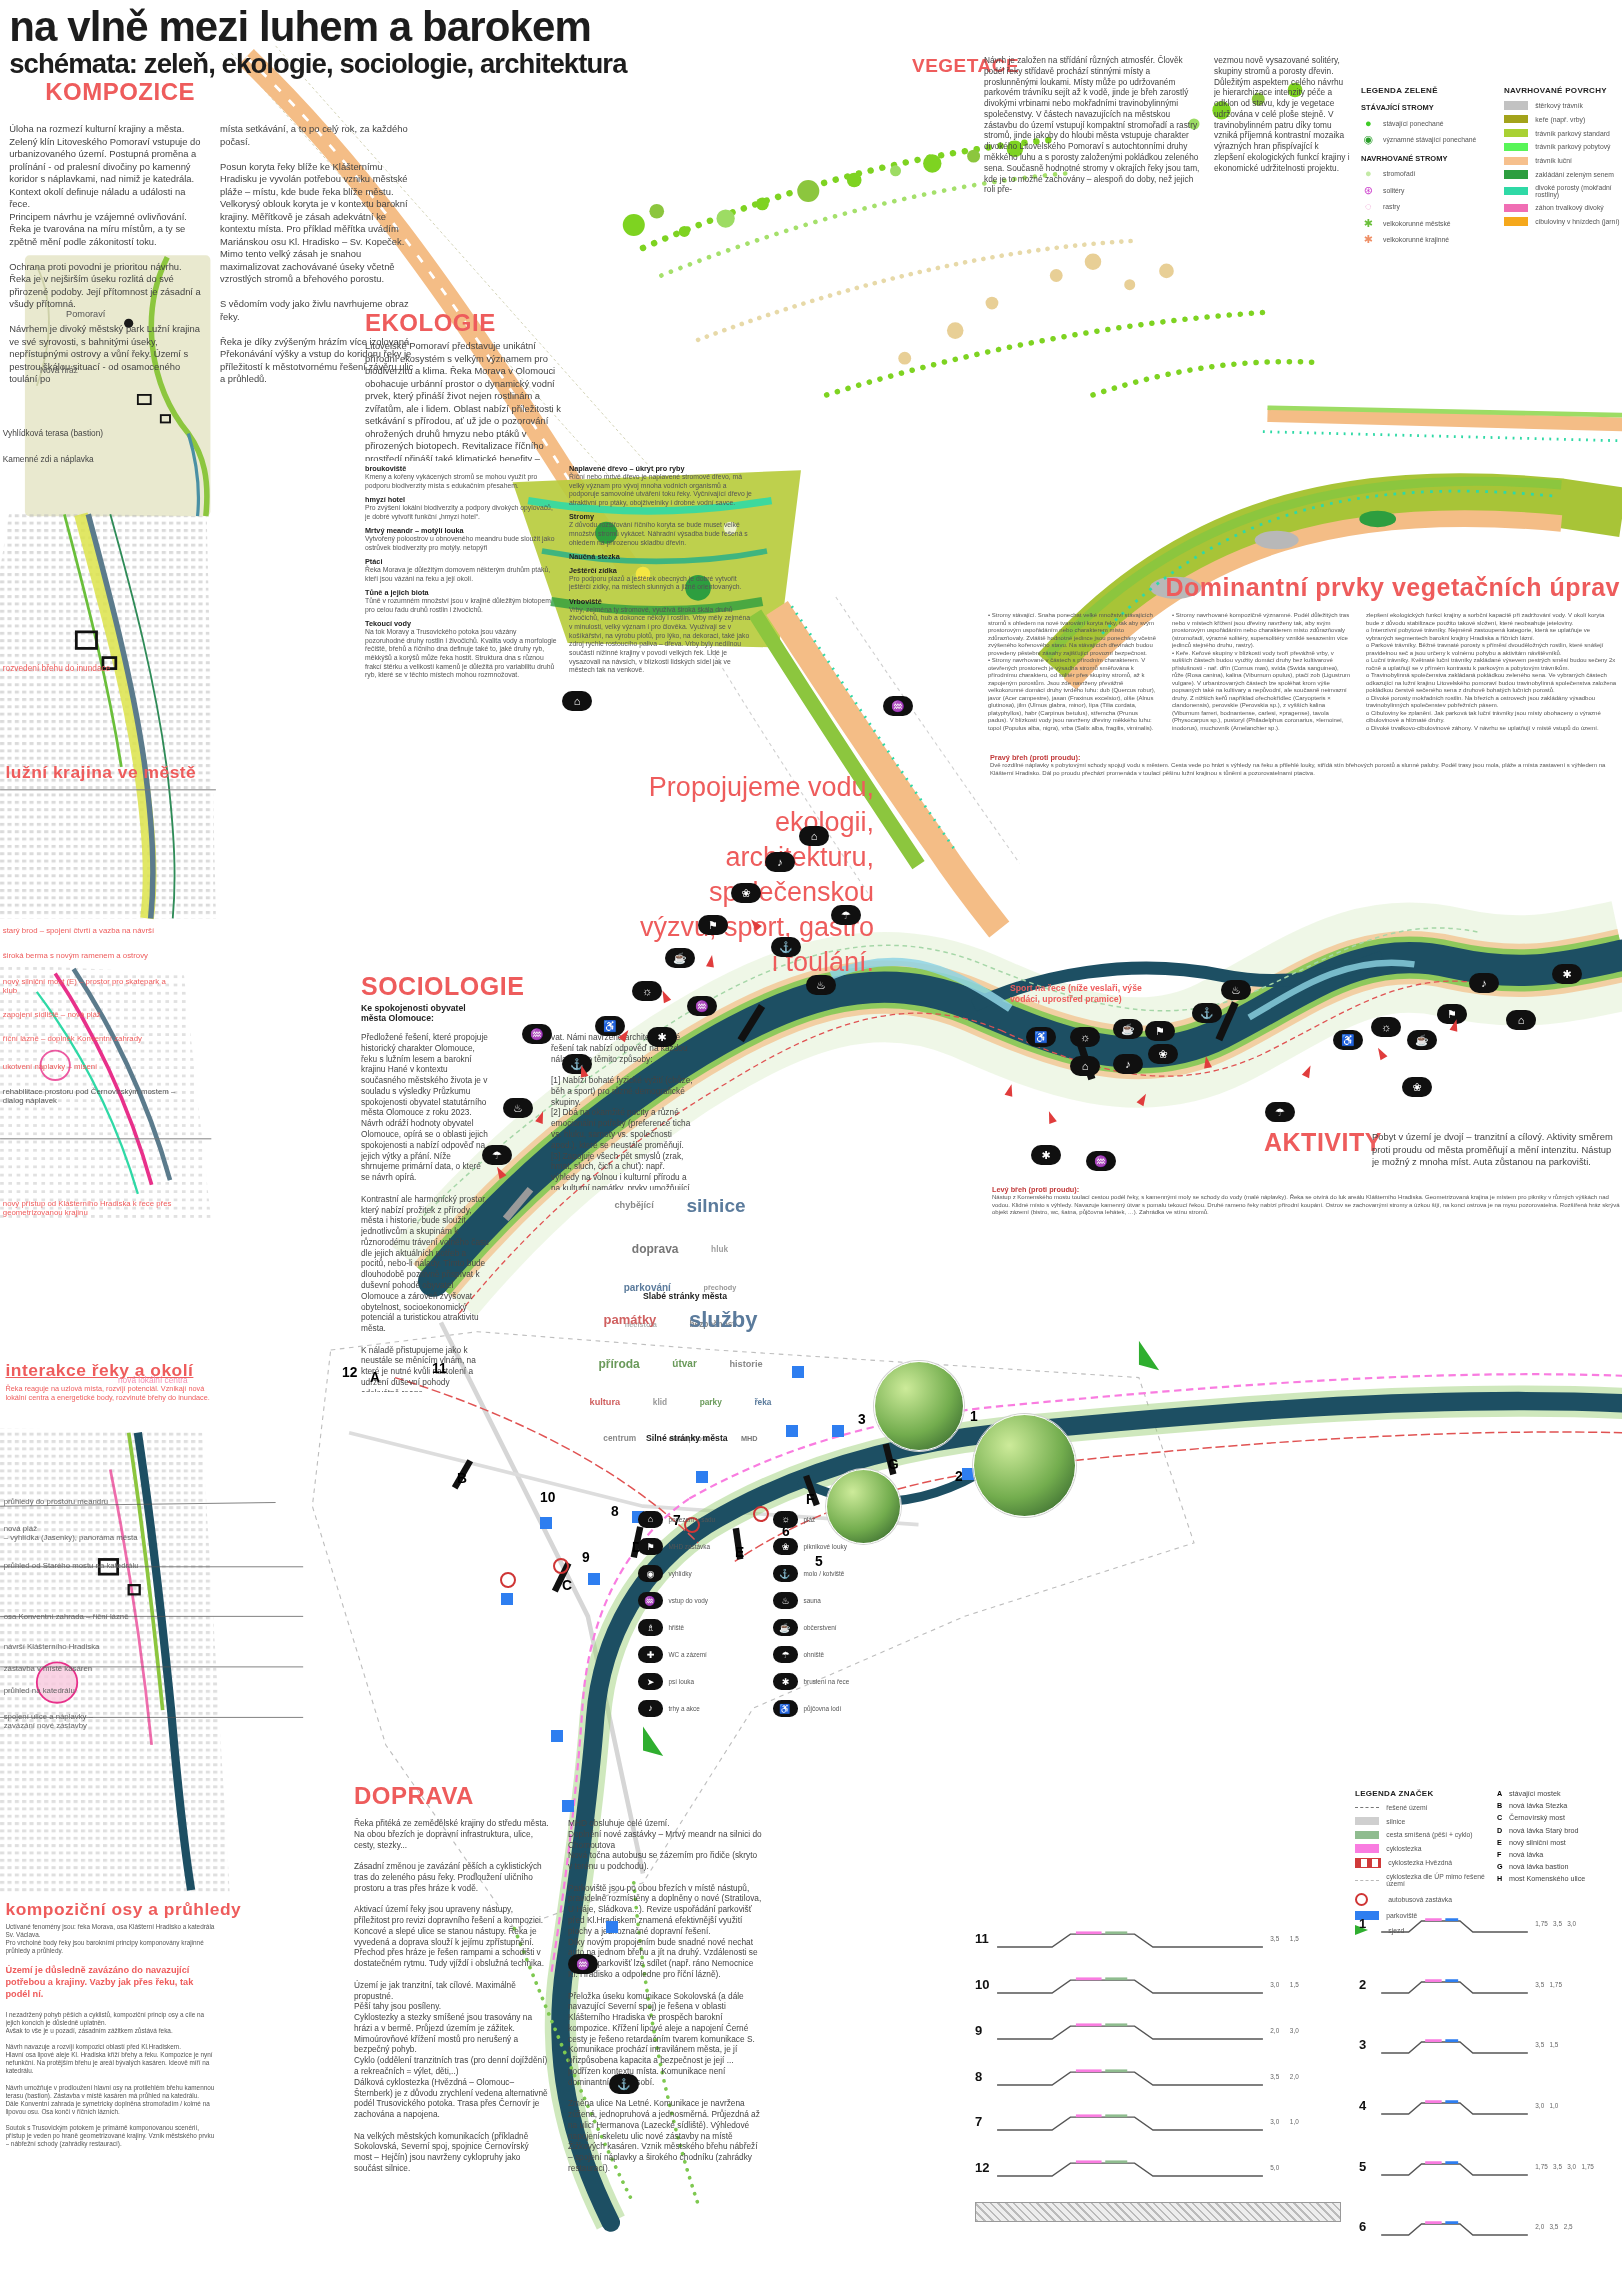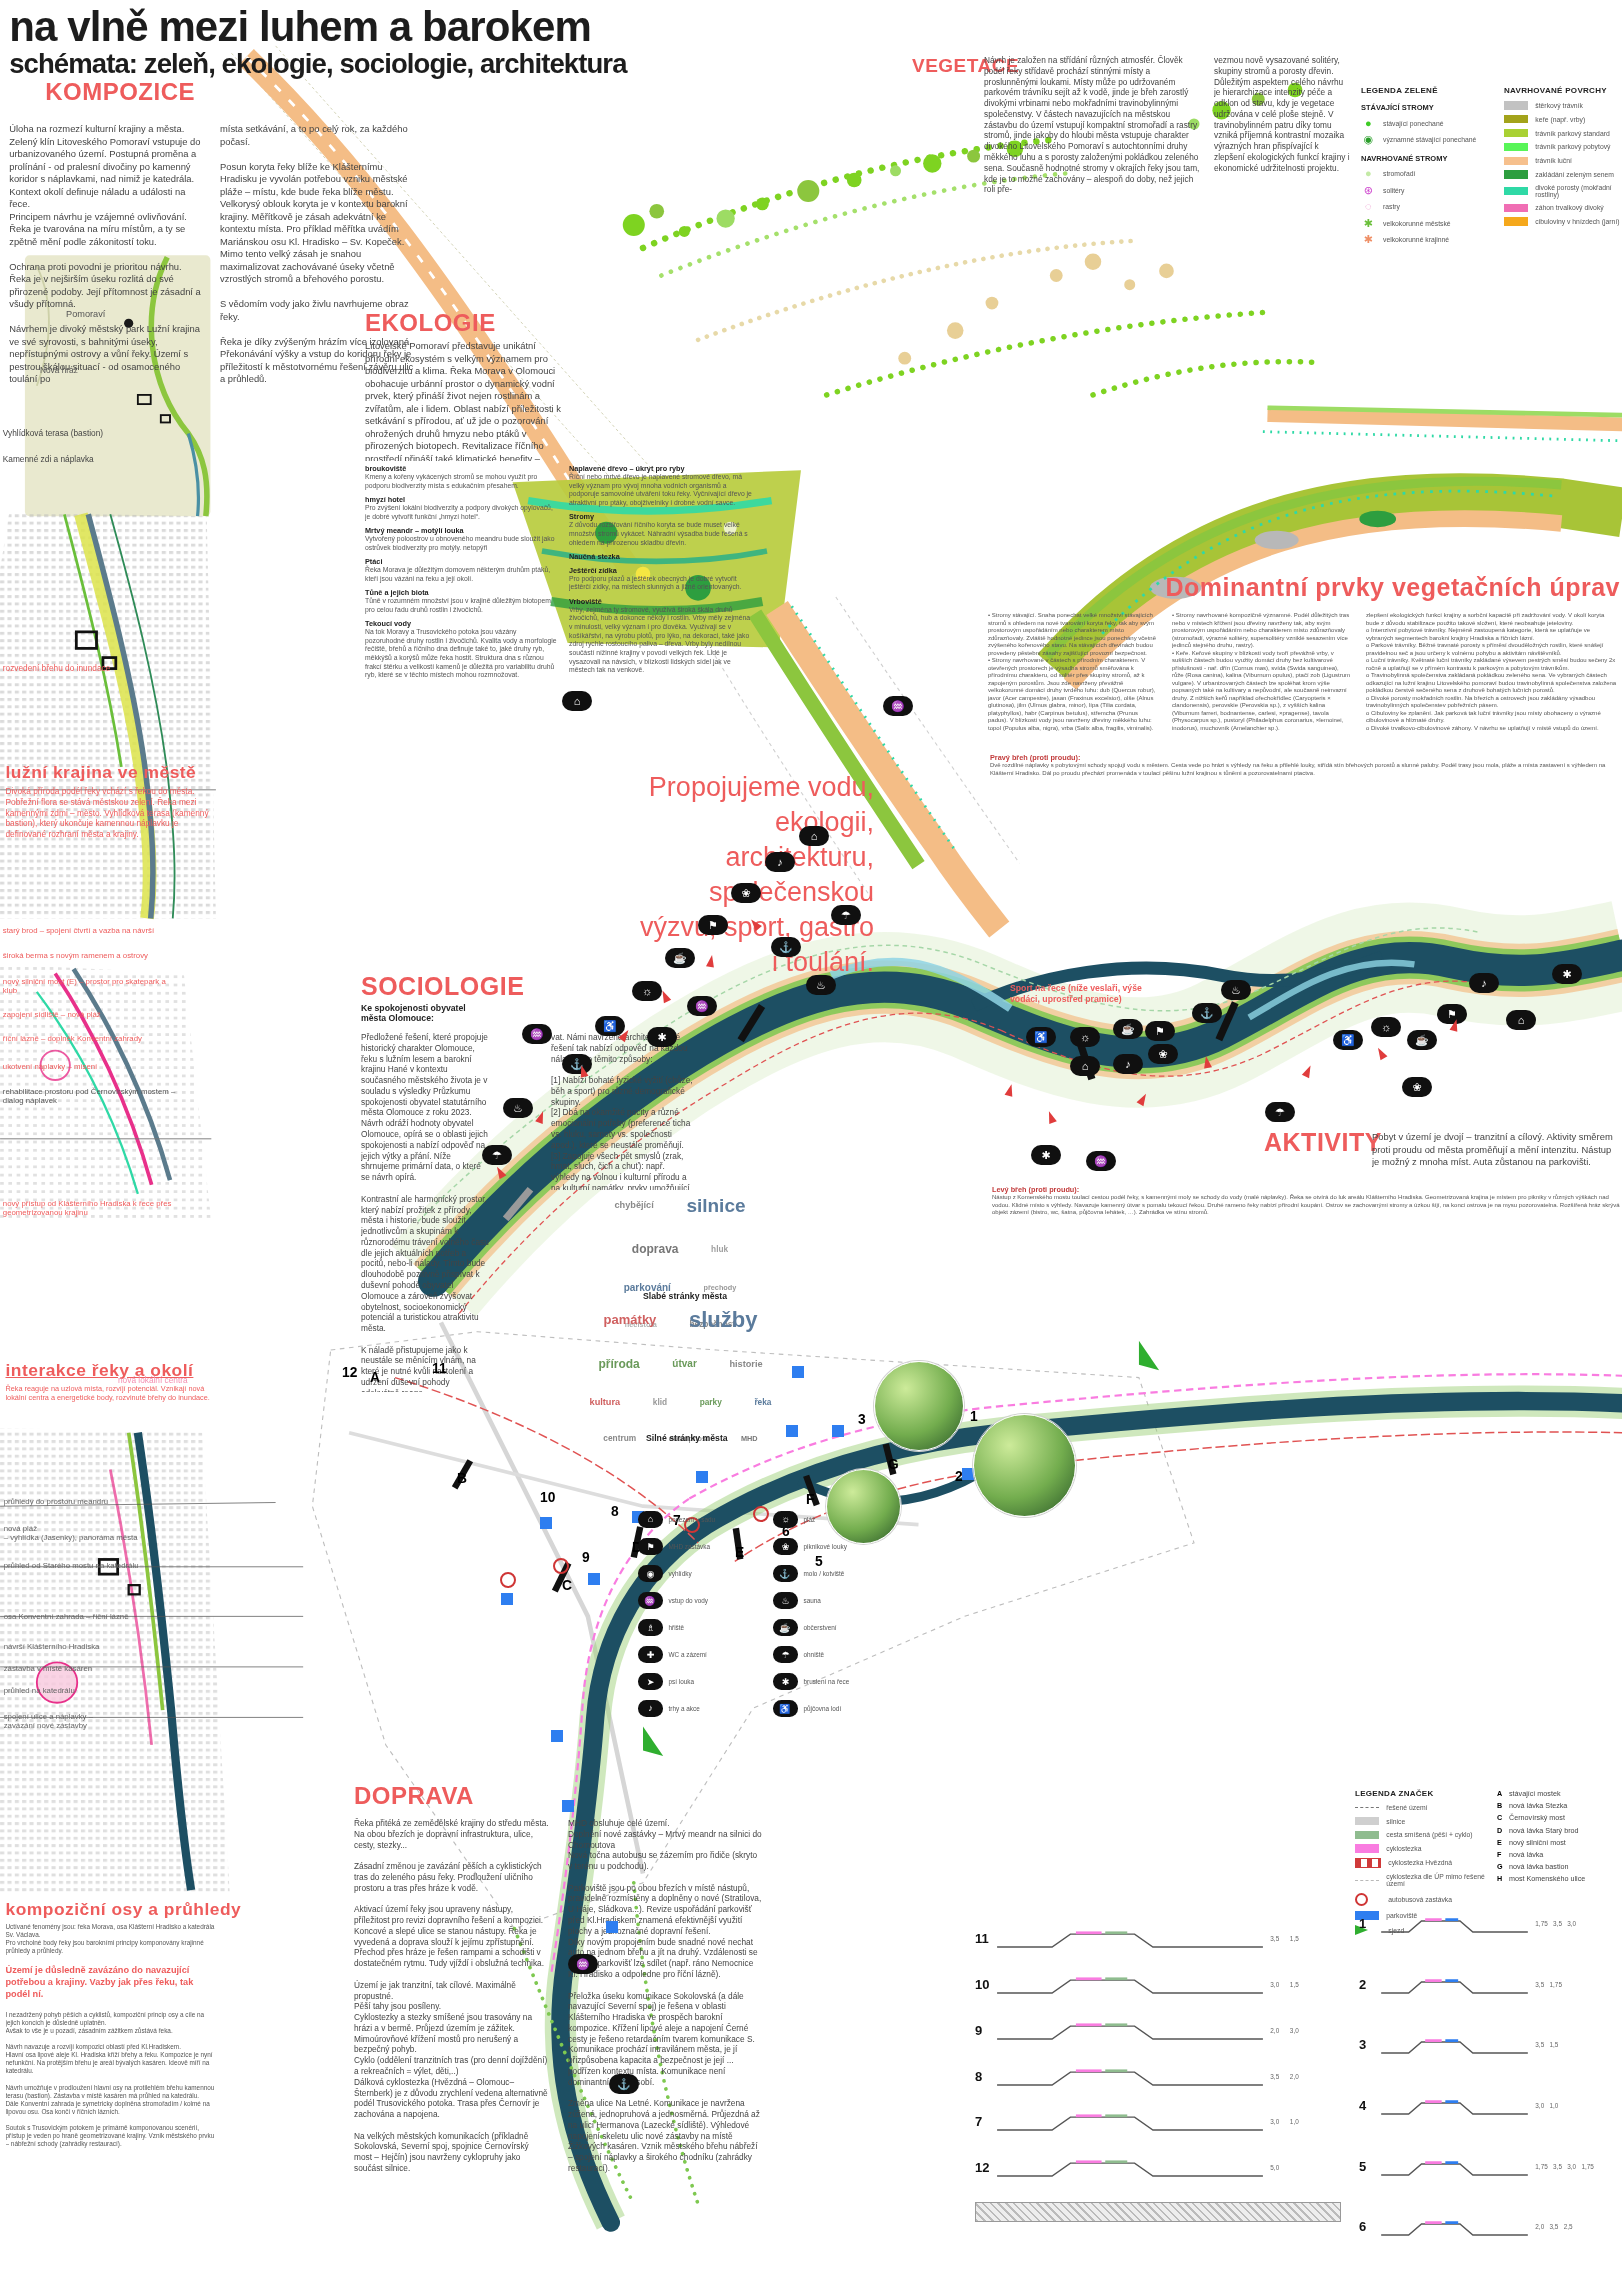--- a/index.html
+++ b/index.html
@@ -474,21 +474,20 @@
 Nová točna autobusu se zázemím pro řidiče (skryto v terénu u podchodu).
 
 Parkoviště jsou po obou březích v místě nástupů, pravidelně rozmístěny a doplněny o nové (Stratilova, U Háje, Sládkova...). Revize uspořádání parkovišť před Kl.Hradiskem znamená efektivnější využití plochy a jednoznačné dopravní řešení.
 Díky novým propojením bude snadné nové nechat auto na jednom břehu a jít na druhý. Vzdálenosti se zkrátí a parkovišť lze sdílet (např. ráno Nemocnice Kl. Hradisko a odpoledne pro říční lázně).
 
 Přeložka úseku komunikace Sokolovská (a dále navazující Severní spoj) je řešena v oblasti Klášterního Hradiska ve prospěch barokní kompozice. Křížení lipové aleje a napojení Černé cesty je řešeno retardačním tvarem komunikace S. Komunikace prochází intravilánem města, je jí přizpůsobena kapacita a bezpečnost je její ... podřízen kontextu místa. Komunikace není dominantní a uzpůsobí.
 
 Změna ulice Na Letné. Komunikace je navržena zúžená, jednopruhová a jednosměrná. Průjezdná až na ulici Hermanova (Lazecké sídliště). Výhledové napojení skeletu ulic nové zástavby na místě Žižkových kasáren. Vznik městského břehu nábřeží – spojení náplavky a širokého chodníku (zahrádky restaurací).</div>
 
   <div class="abs sec-h h19" style="left:5.5px;top:762px;">lužní krajina ve městě</div>
-  <div class="abs t9 red clip" style="left:5.5px;top:786px;width:208px;height:84px;color:var(--accent);">Divoká příroda podél řeky vchází s řekou do města. Pobřežní flora se stává městskou zelení. Řeka mezi kamennými zdmi – město. Vyhlídková terasa (kamenný bastion), který ukončuje kamennou náplavku je definované rozhraní města a krajiny.</div>
 
   <div class="abs sec-h h19" style="left:5.5px;top:1360px;text-decoration:underline;">interakce řeky a okolí</div>
   <div class="abs t8 clip" style="left:5.5px;top:1384px;width:208px;height:40px;color:var(--accent);">Řeka reaguje na uzlová místa, rozvíjí potenciál. Vznikají nová lokální centra a energetické body, rozvinuté břehy do inundace.</div>
 
   <div class="abs sec-h h19" style="left:5.5px;top:1899px;">kompoziční osy a průhledy</div>
   <div class="abs t7 clip" style="left:5.5px;top:1923px;width:213px;height:40px;">Uctívané fenomény jsou: řeka Morava, osa Klášterní Hradisko a katedrála Sv. Václava.
 Pro vrcholné body řeky jsou barokními principy komponovány krajinné průhledy a průhledy.</div>
   <div class="abs bold clip" style="left:5.5px;top:1965px;width:213px;height:42px;font-size:9.2px;line-height:1.3;color:var(--accent);white-space:pre-line;">Území je důsledně zavázáno do navazující potřebou a krajiny. Vazby jak přes řeku, tak podél ní.</div>
   <div class="abs t7 clip" style="left:5.5px;top:2011px;width:213px;height:275px;">I nezadržený pohyb pěších a cyklistů, kompoziční princip osy a cíle na jejich koncích je důsledně uplatněn.
 Avšak to vše je u pozadí, zásadním zážitkem zůstává řeka.

